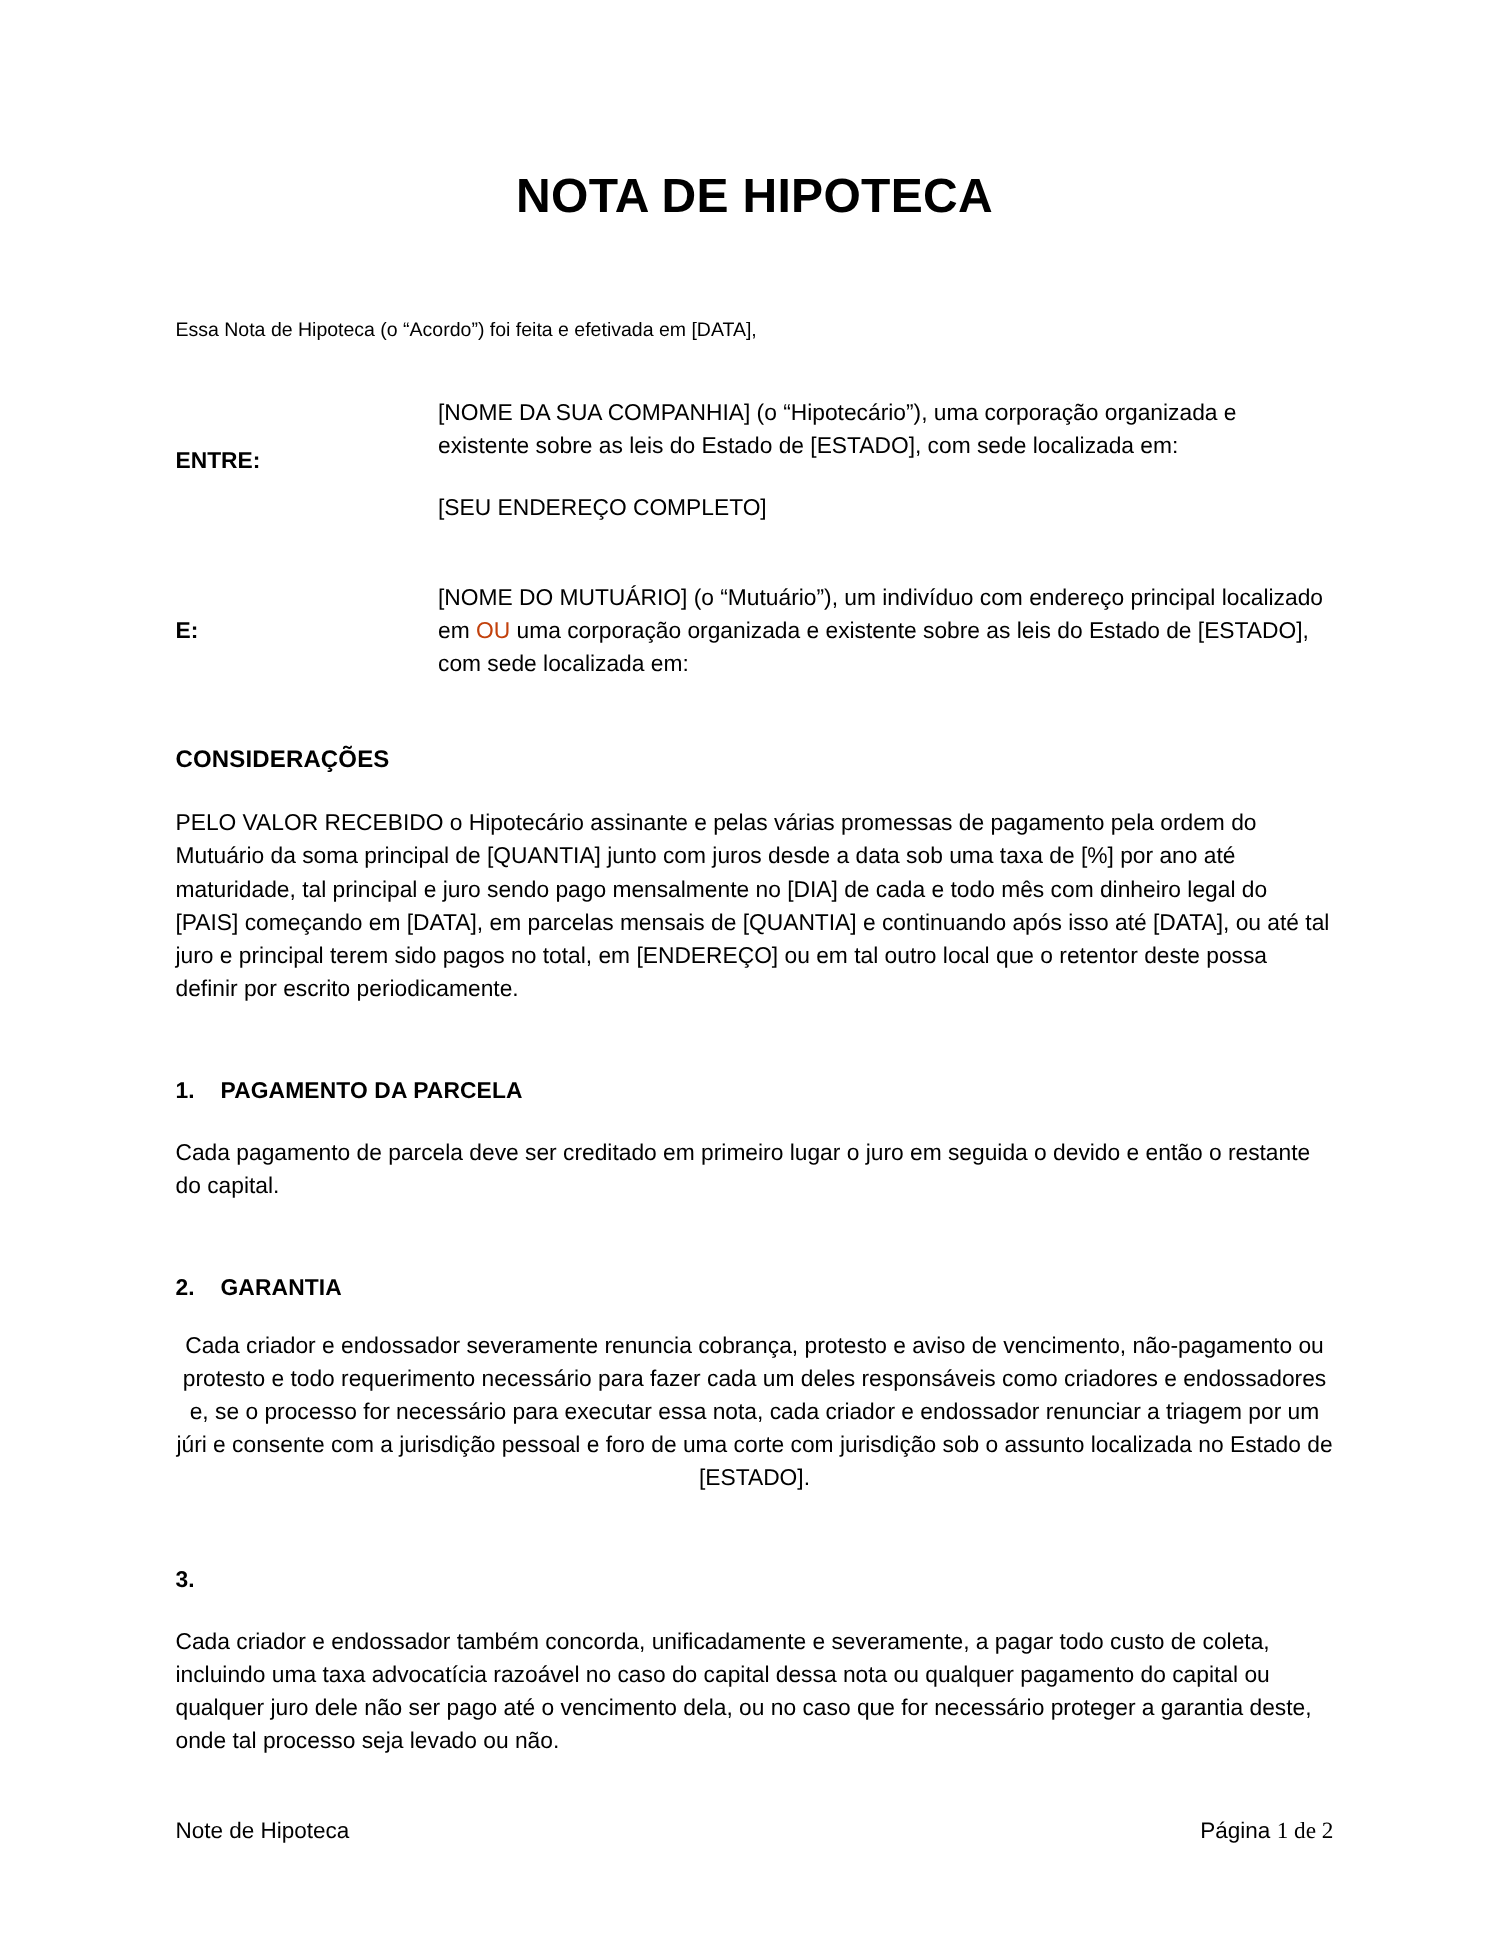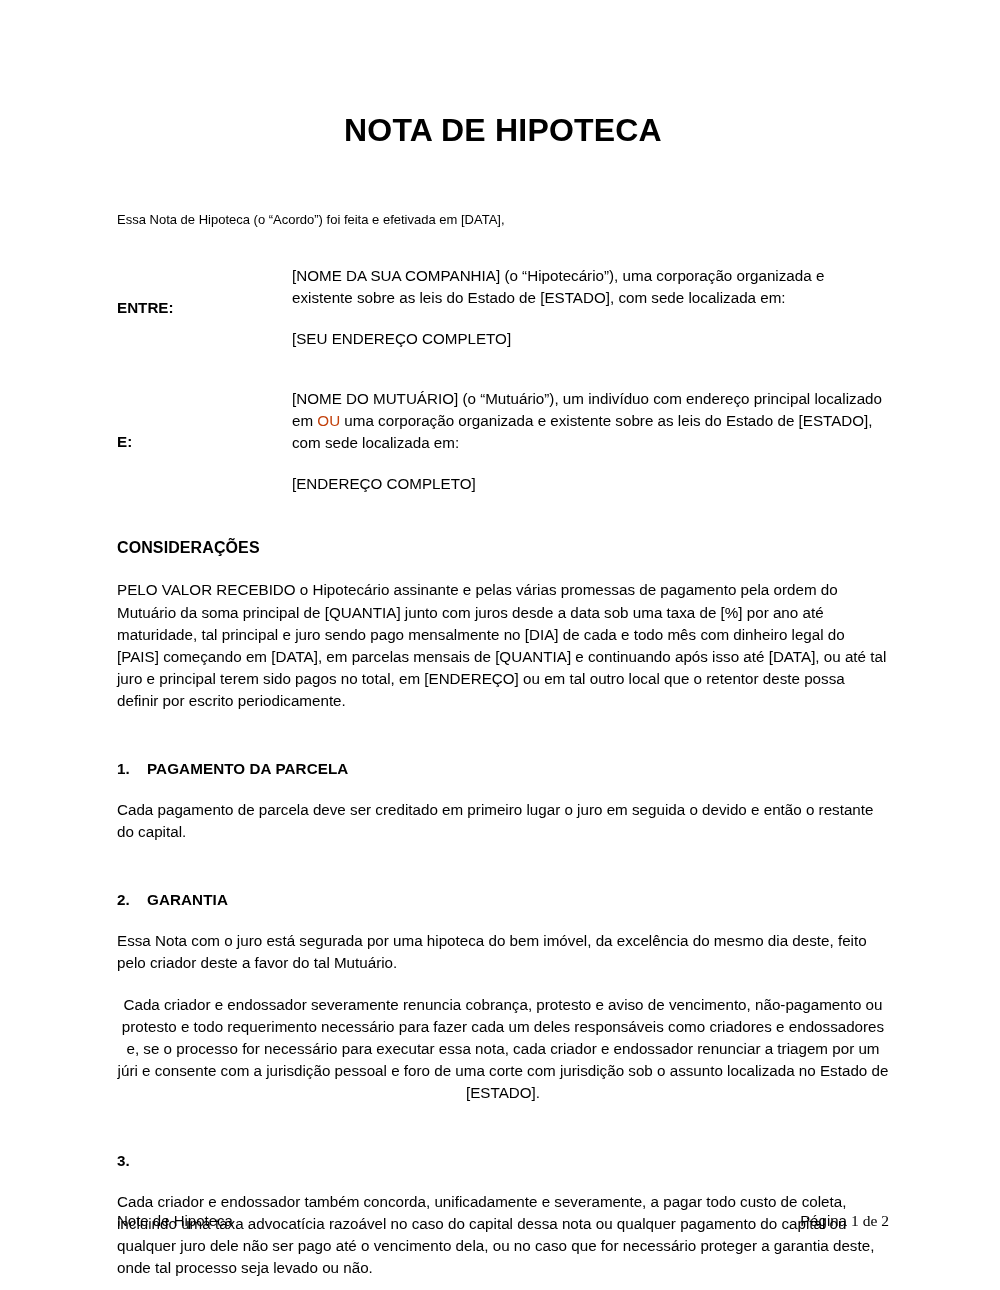--- a/index.html
+++ b/index.html
@@ -158,38 +158,36 @@
       <div class="party-body">
         <p><span class="strong">[NOME DA SUA COMPANHIA]</span><span> (o “Hipotecário”), uma corporação organizada e existente sobre as leis do Estado de [ESTADO], com sede localizada em:</span></p>
         <p class="addr">[SEU ENDEREÇO COMPLETO]</p>
       </div>
     </div>
 
     <div class="party e">
       <div class="party-label">E:</div>
       <div class="party-body">
         <p><span class="strong">[NOME DO MUTUÁRIO]</span><span> (o “Mutuário”), um indivíduo com endereço principal localizado em </span><span class="or-token">OU</span><span> uma corporação organizada e existente sobre as leis do Estado de [ESTADO], com sede localizada em:</span></p>
-        <p class="addr">[ENDEREÇO COMPLETO]</p>
       </div>
     </div>
 
     <h2 class="plain-heading">CONSIDERAÇÕES</h2>
     <p class="body-p">PELO VALOR RECEBIDO o Hipotecário assinante e pelas várias promessas de pagamento pela ordem do Mutuário da soma principal de [QUANTIA] junto com juros desde a data sob uma taxa de [%] por ano até maturidade, tal principal e juro sendo pago mensalmente no [DIA] de cada e todo mês com dinheiro legal do [PAIS] começando em [DATA], em parcelas mensais de [QUANTIA] e continuando após isso até [DATA], ou até tal juro e principal terem sido pagos no total, em [ENDEREÇO] ou em tal outro local que o retentor deste possa definir por escrito periodicamente.</p>
 
     <div class="num-heading">
       <span class="num">1.</span>
       <span class="htext">PAGAMENTO DA PARCELA</span>
     </div>
     <p class="body-p">Cada pagamento de parcela deve ser creditado em primeiro lugar o juro em seguida o devido e então o restante do capital.</p>
 
     <div class="num-heading">
       <span class="num">2.</span>
       <span class="htext">GARANTIA</span>
     </div>
-    <p class="body-p">Essa Nota com o juro está segurada por uma hipoteca do bem imóvel, da excelência do mesmo dia deste, feito pelo criador deste a favor do tal Mutuário.</p>
     <p class="body-p tight">Cada criador e endossador severamente renuncia cobrança, protesto e aviso de vencimento, não-pagamento ou protesto e todo requerimento necessário para fazer cada um deles responsáveis como criadores e endossadores e, se o processo for necessário para executar essa nota, cada criador e endossador renunciar a triagem por um júri e consente com a jurisdição pessoal e foro de uma corte com jurisdição sob o assunto localizada no Estado de [ESTADO].</p>
 
     <div class="num-heading">
       <span class="num">3.</span>
     </div>
     <p class="body-p">Cada criador e endossador também concorda, unificadamente e severamente, a pagar todo custo de coleta, incluindo uma taxa advocatícia razoável no caso do capital dessa nota ou qualquer pagamento do capital ou qualquer juro dele não ser pago até o vencimento dela, ou no caso que for necessário proteger a garantia deste, onde tal processo seja levado ou não.</p>
 
   </div>
 
   <div class="footer">

